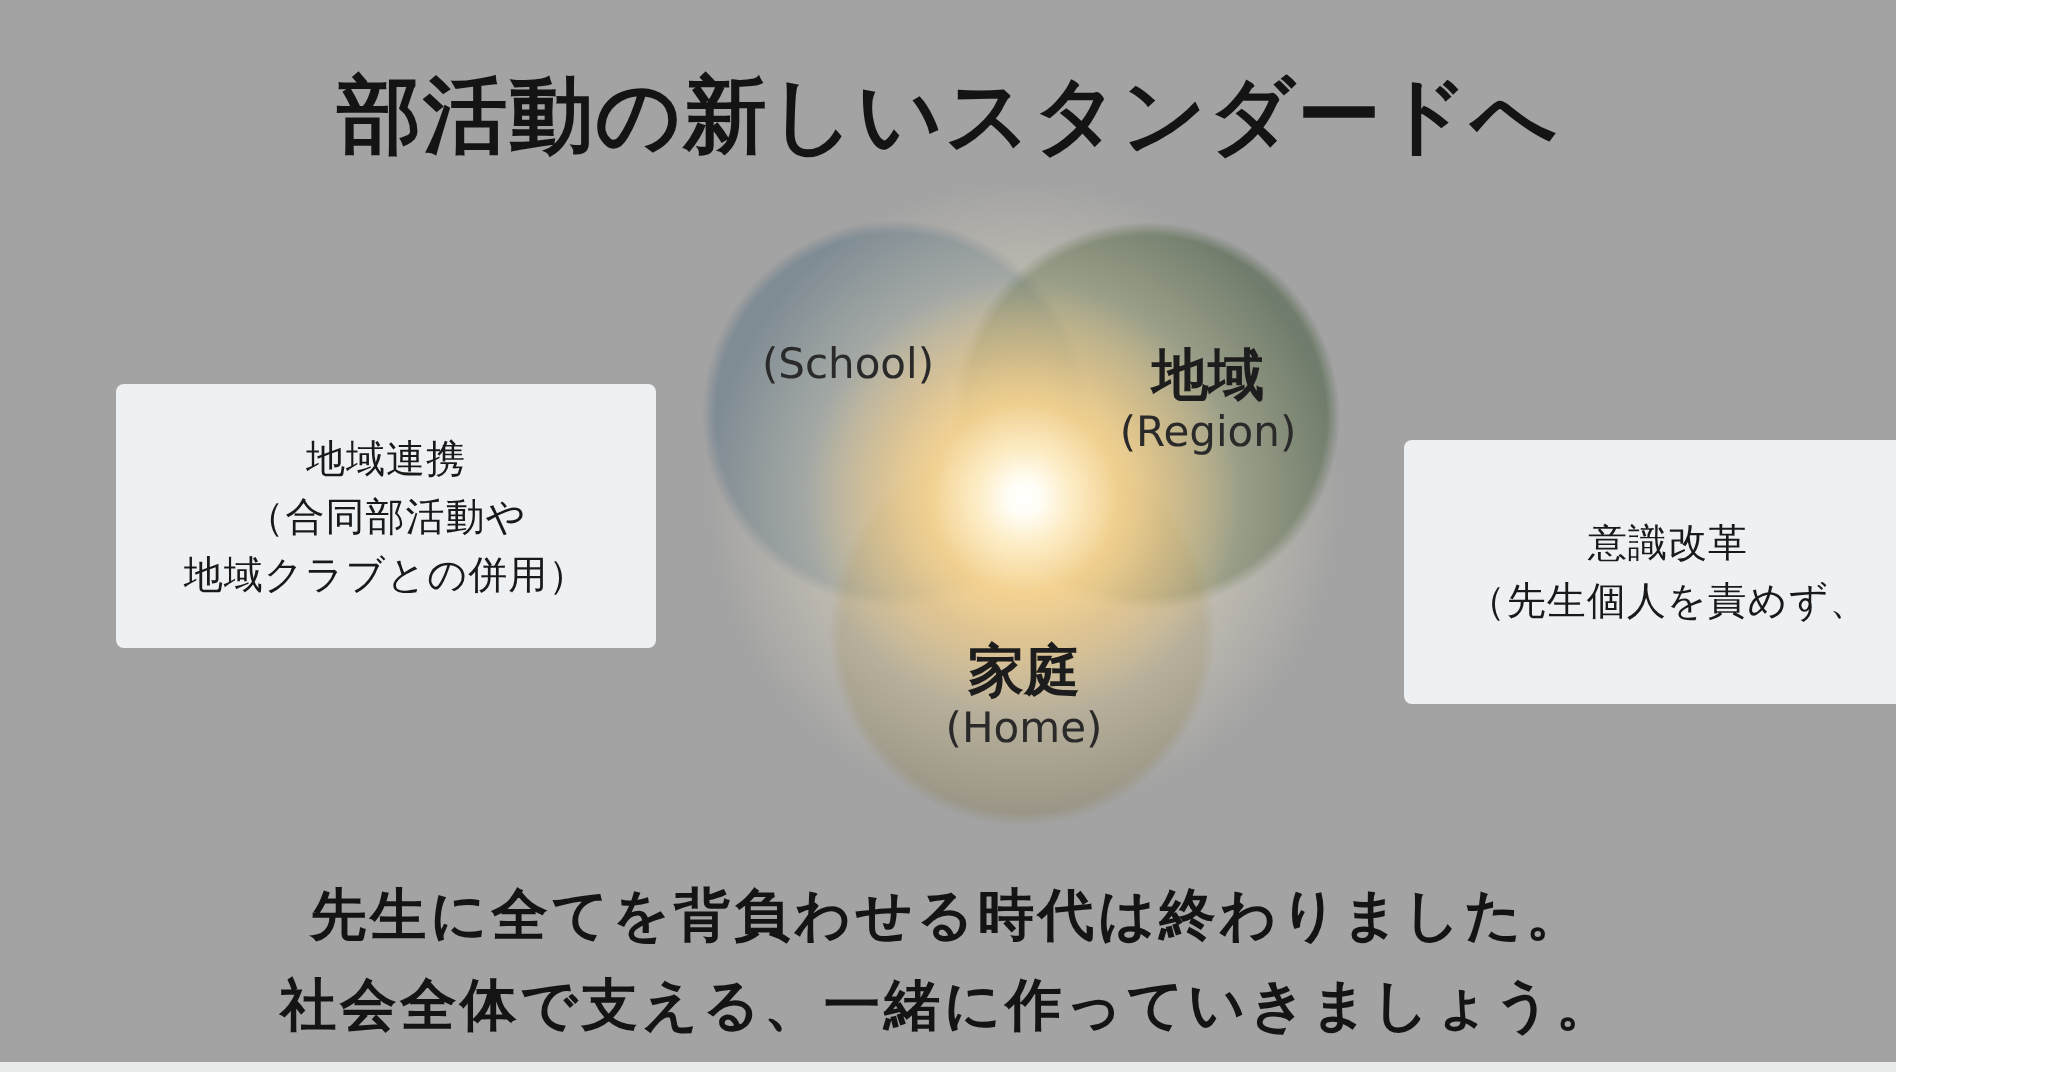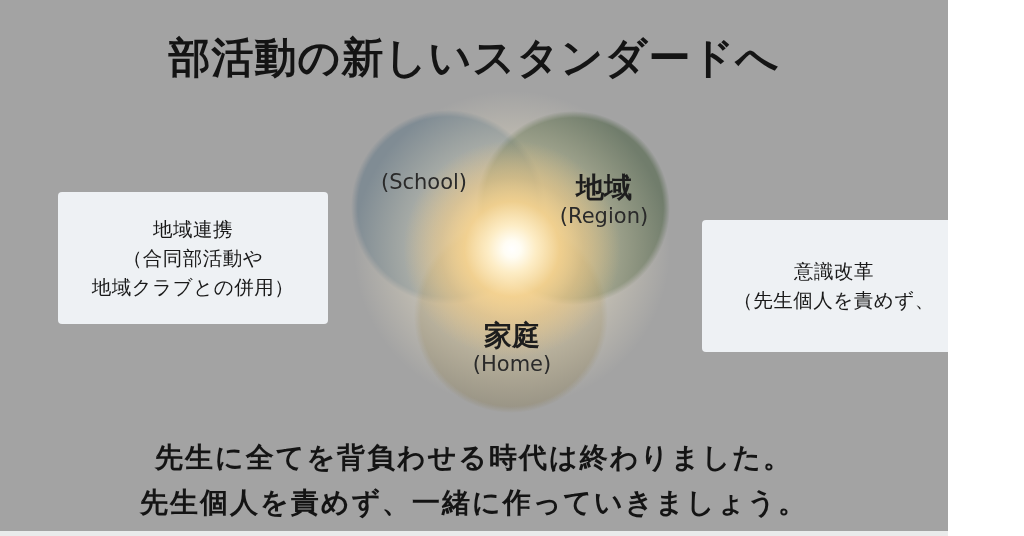--- a/index.html
+++ b/index.html
@@ -175,18 +175,18 @@
     <div>地域クラブとの併用）</div>
   </div>
 
   <div class="note-box right">
     <div>意識改革</div>
     <div>（先生個人を責めず、</div>
   </div>
 
   <div class="closing">
     <div>先生に全てを背負わせる時代は終わりました。</div>
-    <div>先生個人を責めず、一緒に作っていきましょう。</div>
+    <div>社会全体で支える、一緒に作っていきましょう。</div>
   </div>
 
   <div class="bottom-strip"></div>
 
 </div>
 
 </body></html>

